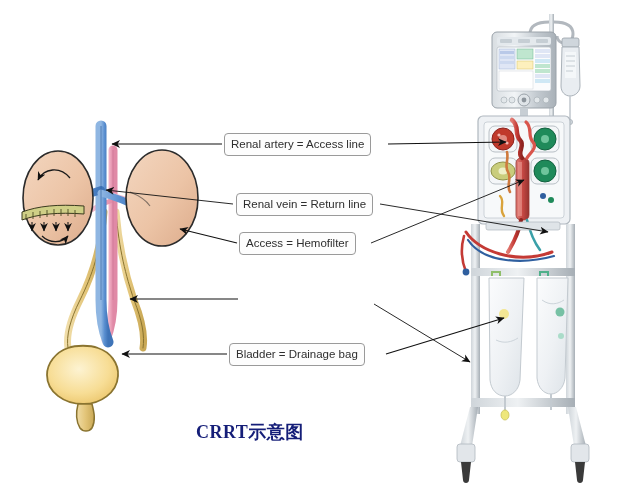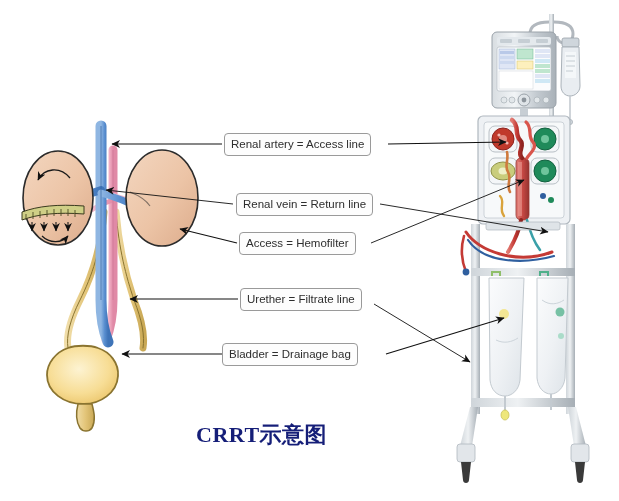--- a/index.html
+++ b/index.html
@@ -21,28 +21,28 @@
     line-height:14px;
     padding:3px 6px 4px 6px;
     white-space:nowrap;
     box-shadow:0 0 0 0 rgba(0,0,0,0);
     font-family:"Liberation Sans", sans-serif;
   }
   #lbl-artery{left:224px;top:133px;}
   #lbl-vein{left:236px;top:193px;}
   #lbl-kidney{left:239px;top:232px;}
   #lbl-ureter{left:240px;top:288px;}
-  #lbl-bladder{left:222px;top:343px;}
+  #lbl-bladder{left:229px;top:343px;}
 
   #title{
     position:absolute;left:196px;top:420px;
     color:#151e78;
     font-family:"Liberation Serif", serif;
     font-weight:bold;
-    font-size:22px;
+    font-size:18px;
     letter-spacing:0.5px;
     white-space:nowrap;
   }
 </style>
 </head>
 <body>
 
 <div id="stage">
 
   <svg id="art" width="619" height="501" viewBox="0 0 619 501">
@@ -305,19 +305,18 @@
       <path d="M386,354 L504,318" marker-end="url(#arw)"></path>
     </g>
   </svg>
 
   <div class="lbl" id="lbl-artery">Renal artery = Access line</div>
 
   <div class="lbl" id="lbl-vein">Renal vein = Return line</div>
 
   <div class="lbl" id="lbl-kidney">Access = Hemofilter</div>
 
-  <div class="lbl" id="lbl-ureter">Urether = Filtrate line</div>
 
   <div class="lbl" id="lbl-bladder">Bladder = Drainage bag</div>
 
   <div id="title">CRRT示意图</div>
 
 </div>
 
 </body></html>

